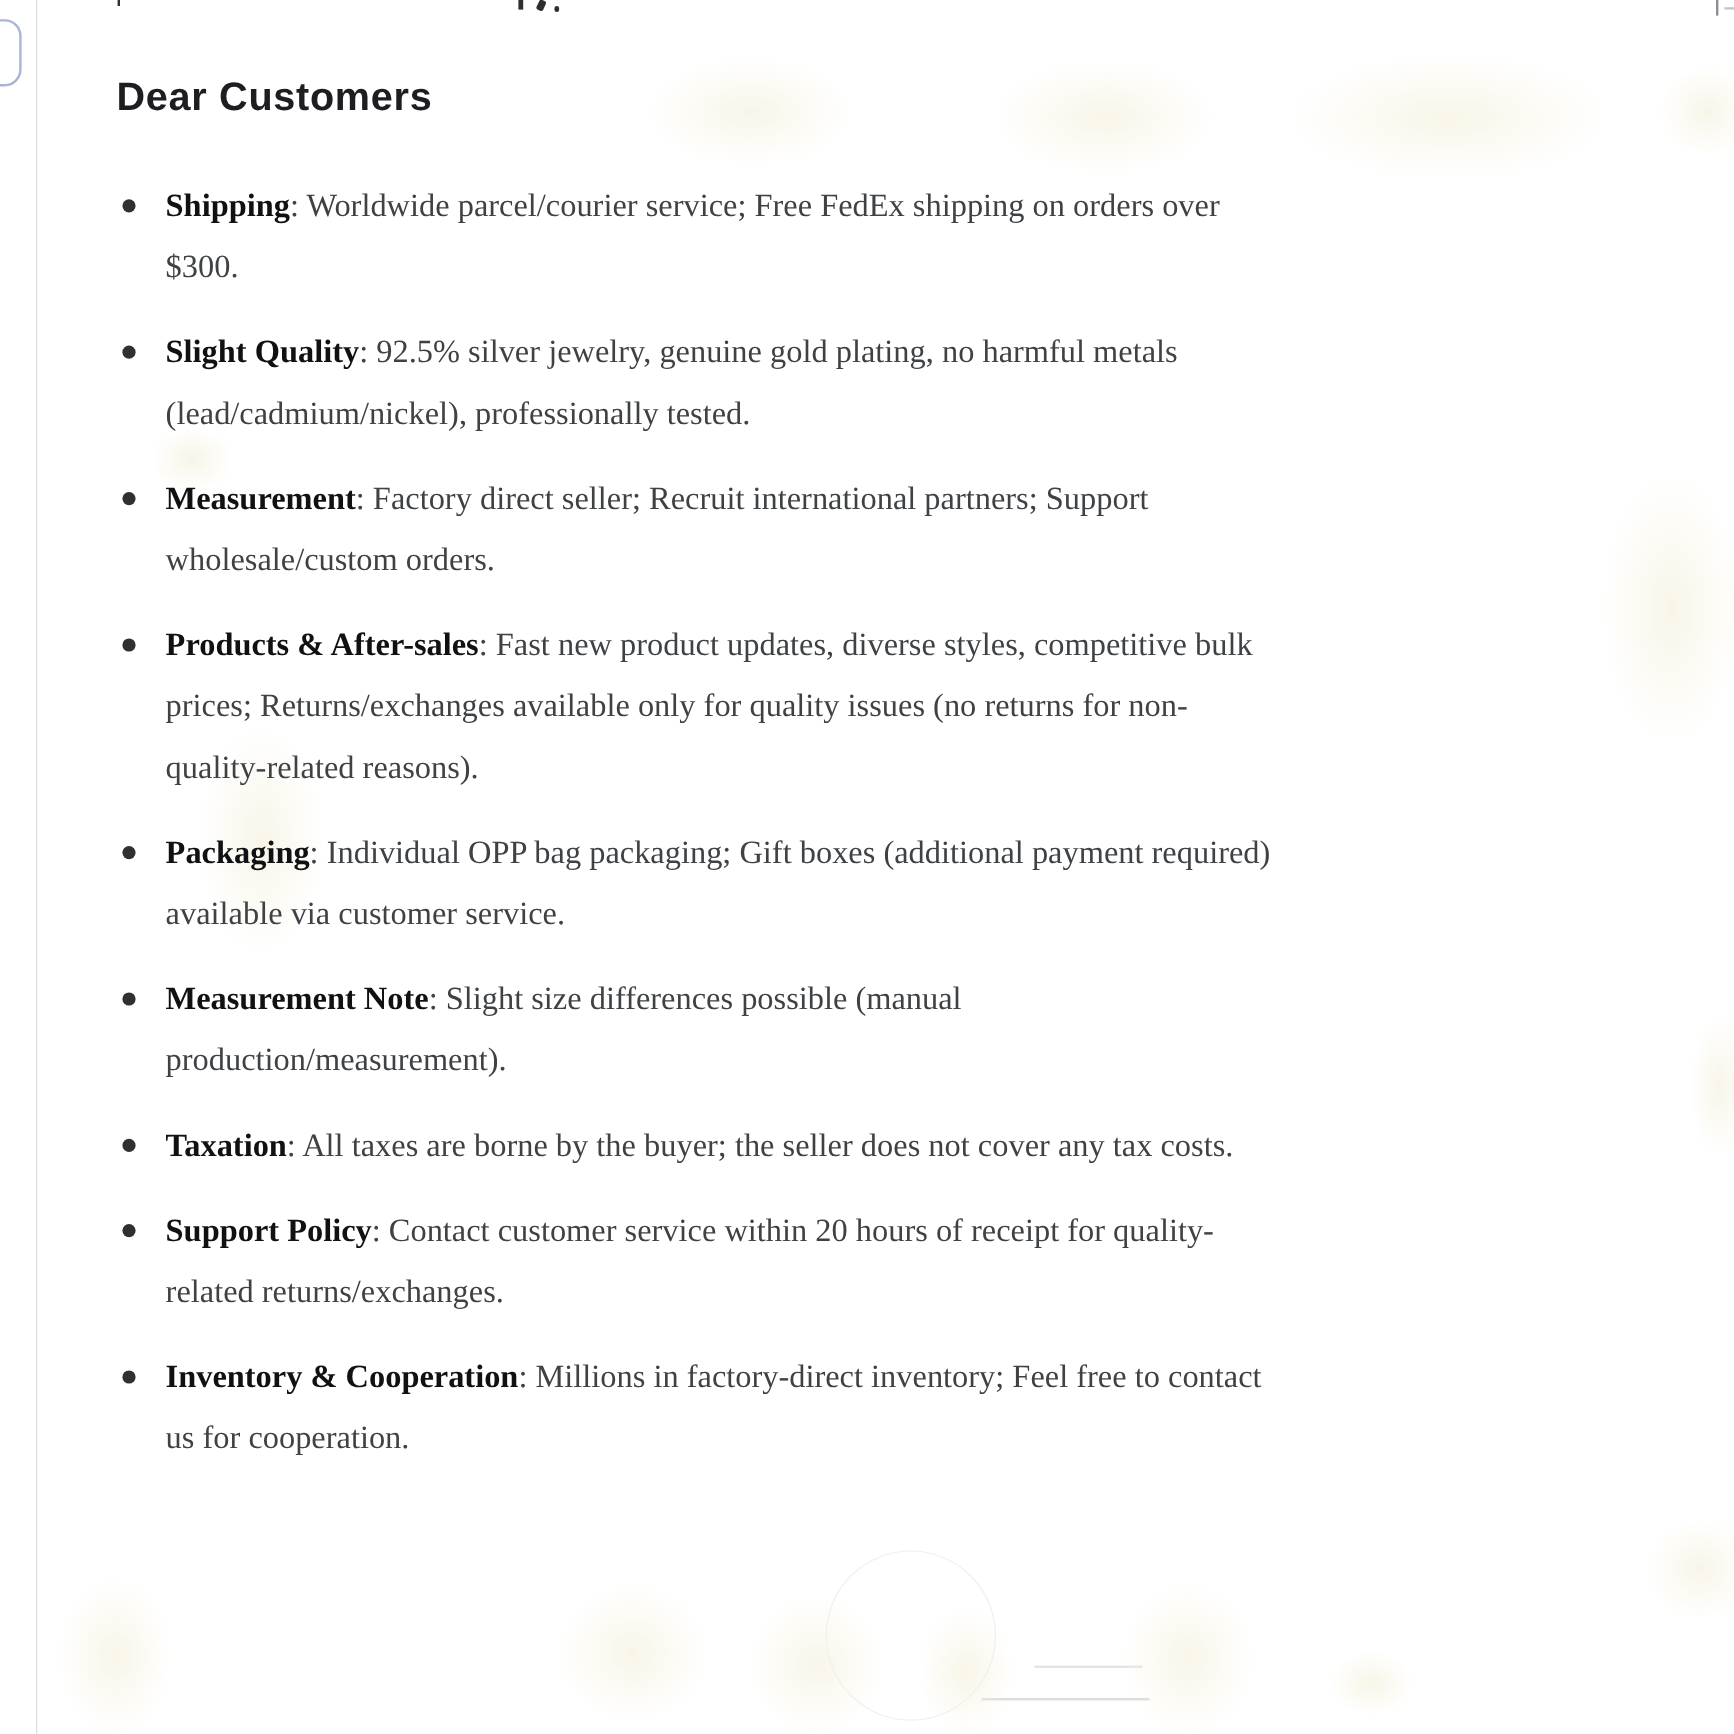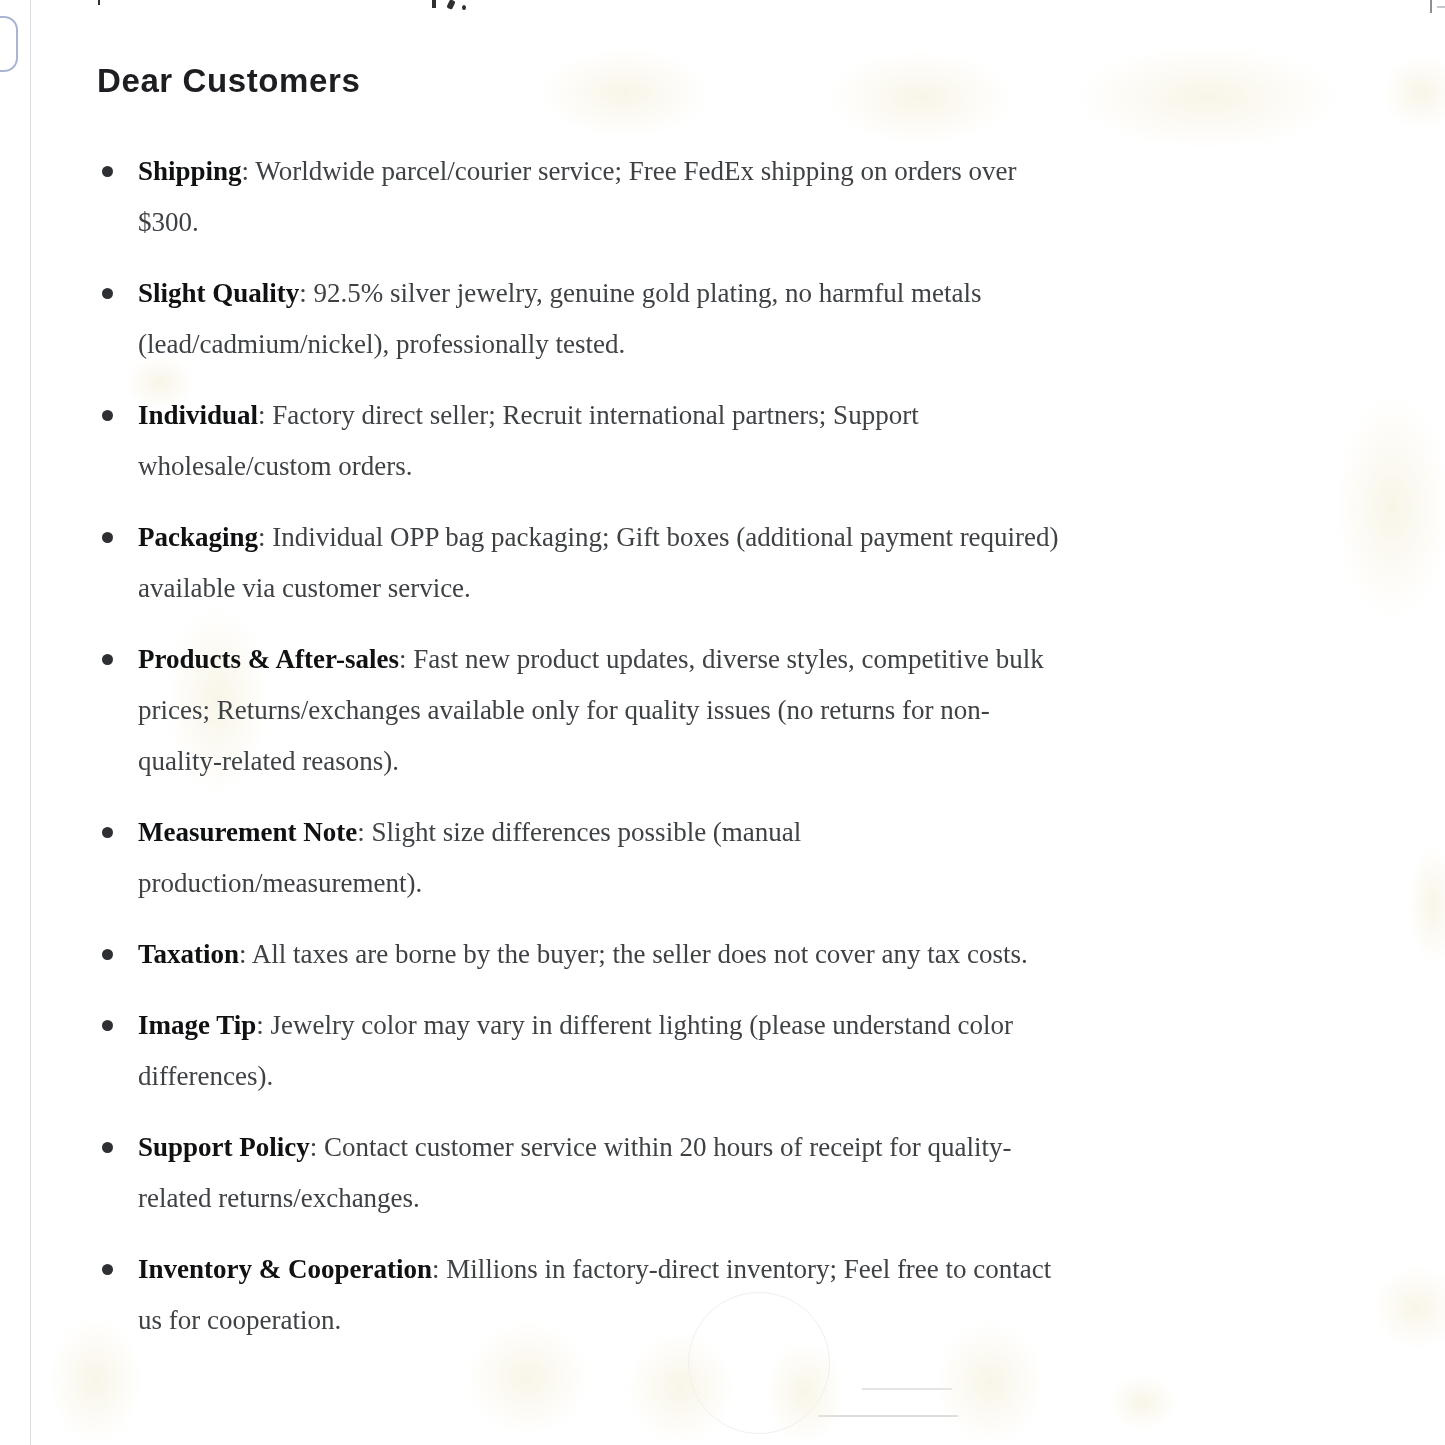--- a/index.html
+++ b/index.html
@@ -97,48 +97,44 @@
         <span class="dot"></span><span class="lbl">Shipping</span><span class="txt">: Worldwide parcel/courier service; Free FedEx shipping on orders over
 $300.</span>
       </li>
 
       <li>
         <span class="dot"></span><span class="lbl">Slight Quality</span><span class="txt">: 92.5% silver jewelry, genuine gold plating, no harmful metals
 (lead/cadmium/nickel), professionally tested.</span>
       </li>
 
       <li>
-        <span class="dot"></span><span class="lbl">Individual</span><span class="txt">: Factory direct seller; Recruit international partners; Support
+        <span class="dot"></span><span class="lbl">Measurement</span><span class="txt">: Factory direct seller; Recruit international partners; Support
 wholesale/custom orders.</span>
-      </li>
-
-      <li>
-        <span class="dot"></span><span class="lbl">Packaging</span><span class="txt">: Individual OPP bag packaging; Gift boxes (additional payment required)
-available via customer service.</span>
       </li>
 
       <li>
         <span class="dot"></span><span class="lbl">Products &amp; After-sales</span><span class="txt">: Fast new product updates, diverse styles, competitive bulk
 prices; Returns/exchanges available only for quality issues (no returns for non-
 quality-related reasons).</span>
+      </li>
+
+      <li>
+        <span class="dot"></span><span class="lbl">Packaging</span><span class="txt">: Individual OPP bag packaging; Gift boxes (additional payment required)
+available via customer service.</span>
       </li>
 
       <li>
         <span class="dot"></span><span class="lbl">Measurement Note</span><span class="txt">: Slight size differences possible (manual
 production/measurement).</span>
       </li>
 
       <li>
         <span class="dot"></span><span class="lbl">Taxation</span><span class="txt">: All taxes are borne by the buyer; the seller does not cover any tax costs.</span>
       </li>
 
-      <li>
-        <span class="dot"></span><span class="lbl">Image Tip</span><span class="txt">: Jewelry color may vary in different lighting (please understand color
-differences).</span>
-      </li>
 
       <li>
         <span class="dot"></span><span class="lbl">Support Policy</span><span class="txt">: Contact customer service within 20 hours of receipt for quality-
 related returns/exchanges.</span>
       </li>
 
       <li>
         <span class="dot"></span><span class="lbl">Inventory &amp; Cooperation</span><span class="txt">: Millions in factory-direct inventory; Feel free to contact
 us for cooperation.</span>
       </li>

